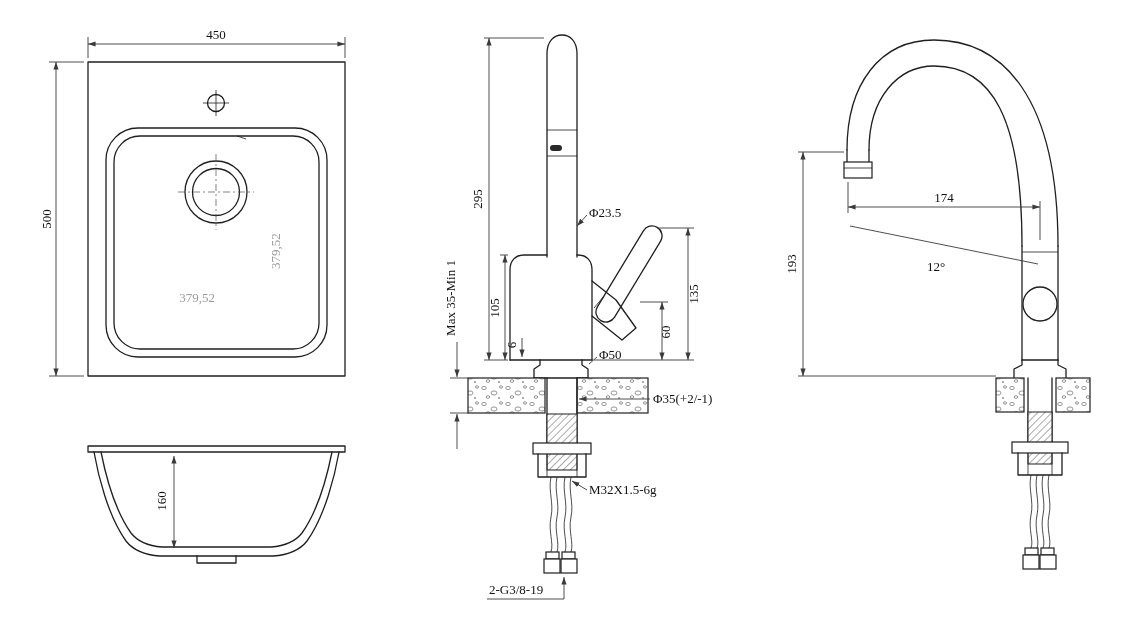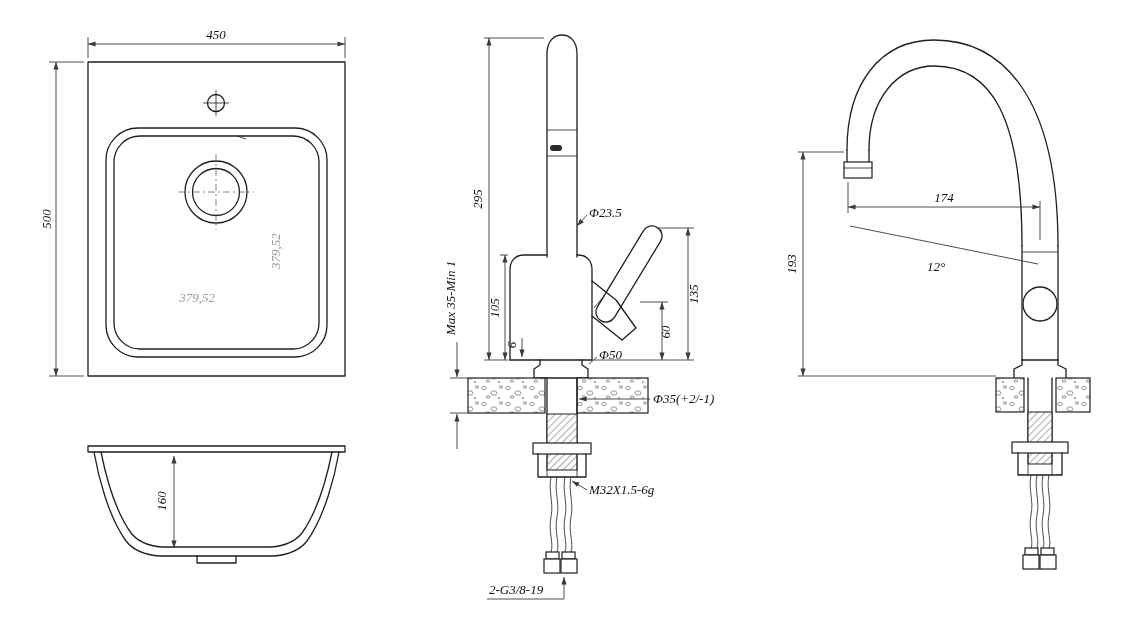--- a/index.html
+++ b/index.html
@@ -1,17 +1,17 @@
 <!DOCTYPE html>
 <html><head>
 <meta charset="utf-8">
 <style>
   html,body{margin:0;padding:0;background:#ffffff;}
   body{width:1126px;height:618px;overflow:hidden;}
-  .canvas{width:1126px;height:618px;background:#ffffff;position:relative;font-style:italic;}
+  .canvas{width:1126px;height:618px;background:#ffffff;position:relative;}
   svg{display:block;}
   .ln{stroke:#1f1f1f;stroke-width:1.3;fill:none;stroke-linecap:round;stroke-linejoin:round;}
   .lnf{stroke:#1f1f1f;stroke-width:1.2;fill:#ffffff;}
   .thin{stroke:#1f1f1f;stroke-width:0.8;fill:none;}
   .dim{stroke:#3a3a3a;stroke-width:0.9;fill:none;}
   .ctr{stroke:#555555;stroke-width:0.7;stroke-dasharray:7 3 2 3;fill:none;}
   .slab{fill:url(#speckle);stroke:#1f1f1f;stroke-width:1.2;}
   .thread{fill:url(#hatch);stroke:#1f1f1f;stroke-width:1;}
   text.t{font-family:"Liberation Serif", serif;font-size:13px;fill:#111111;}
   text.muted{fill:#9b9b9b;}

